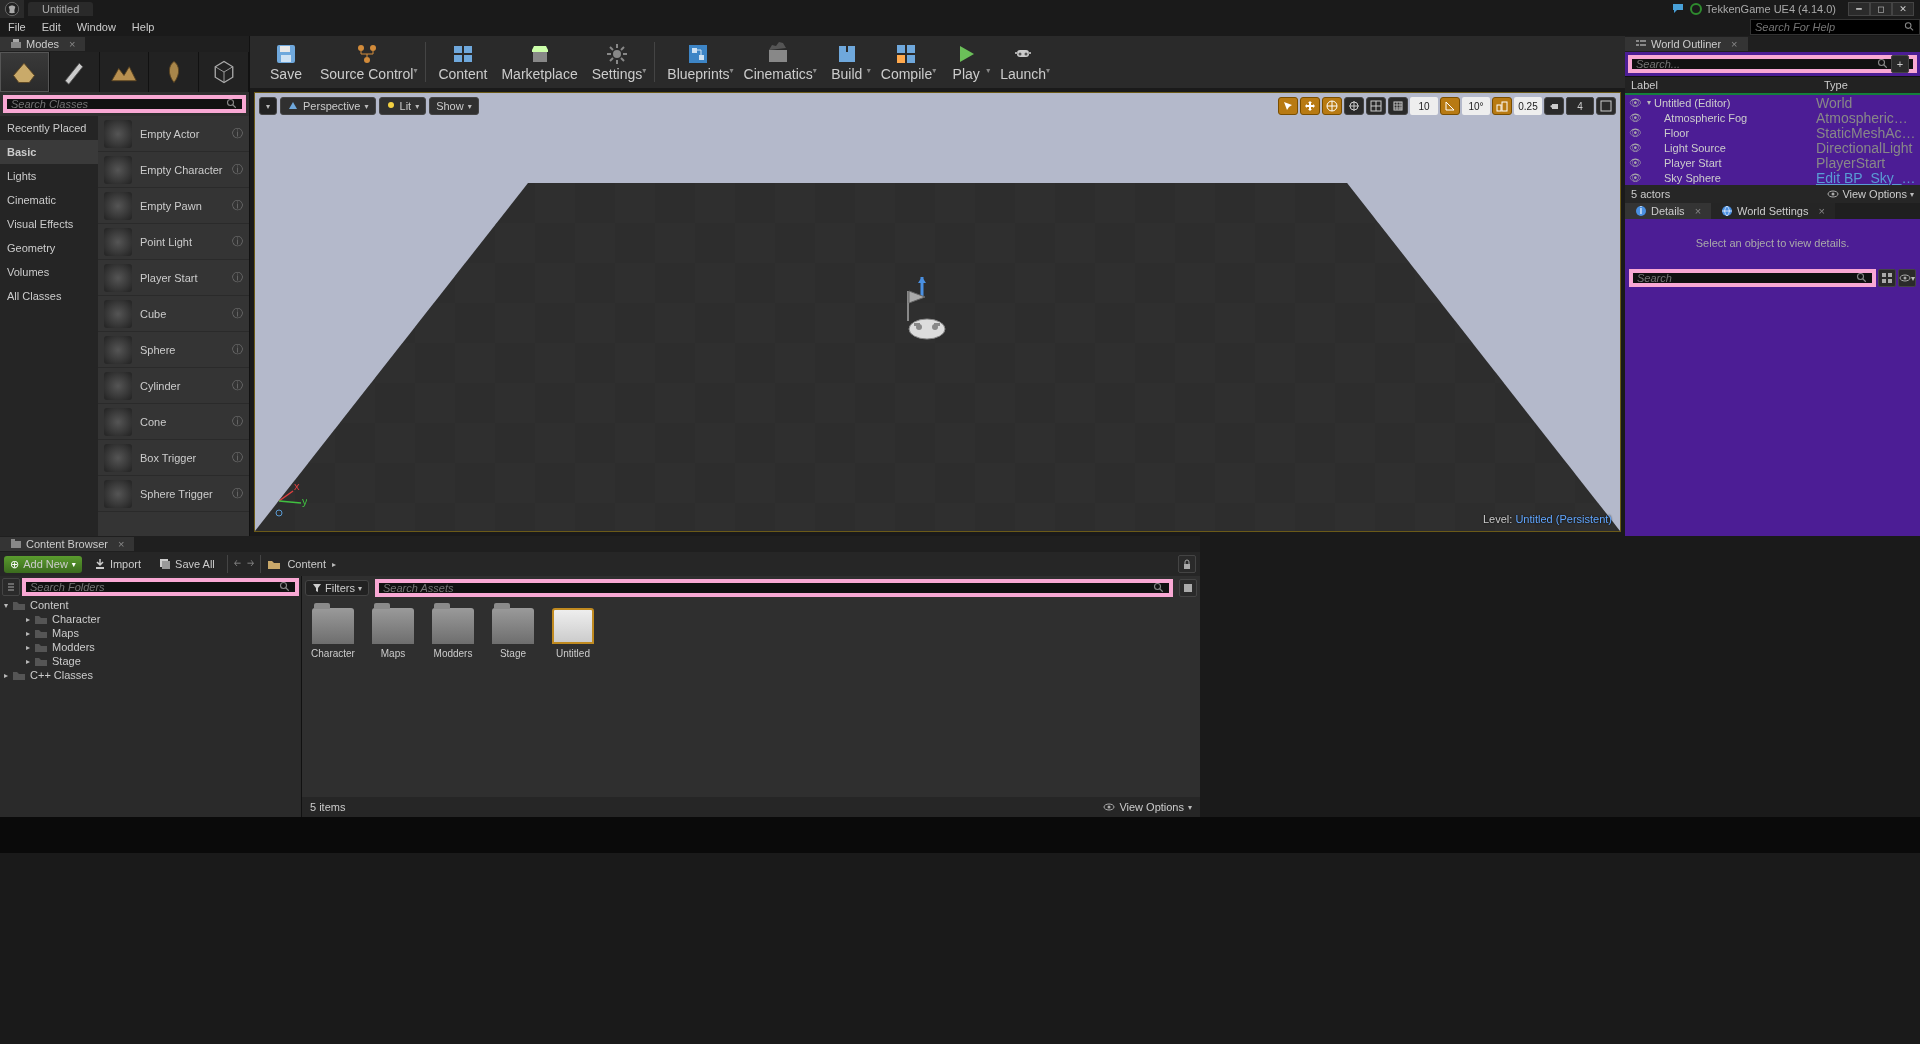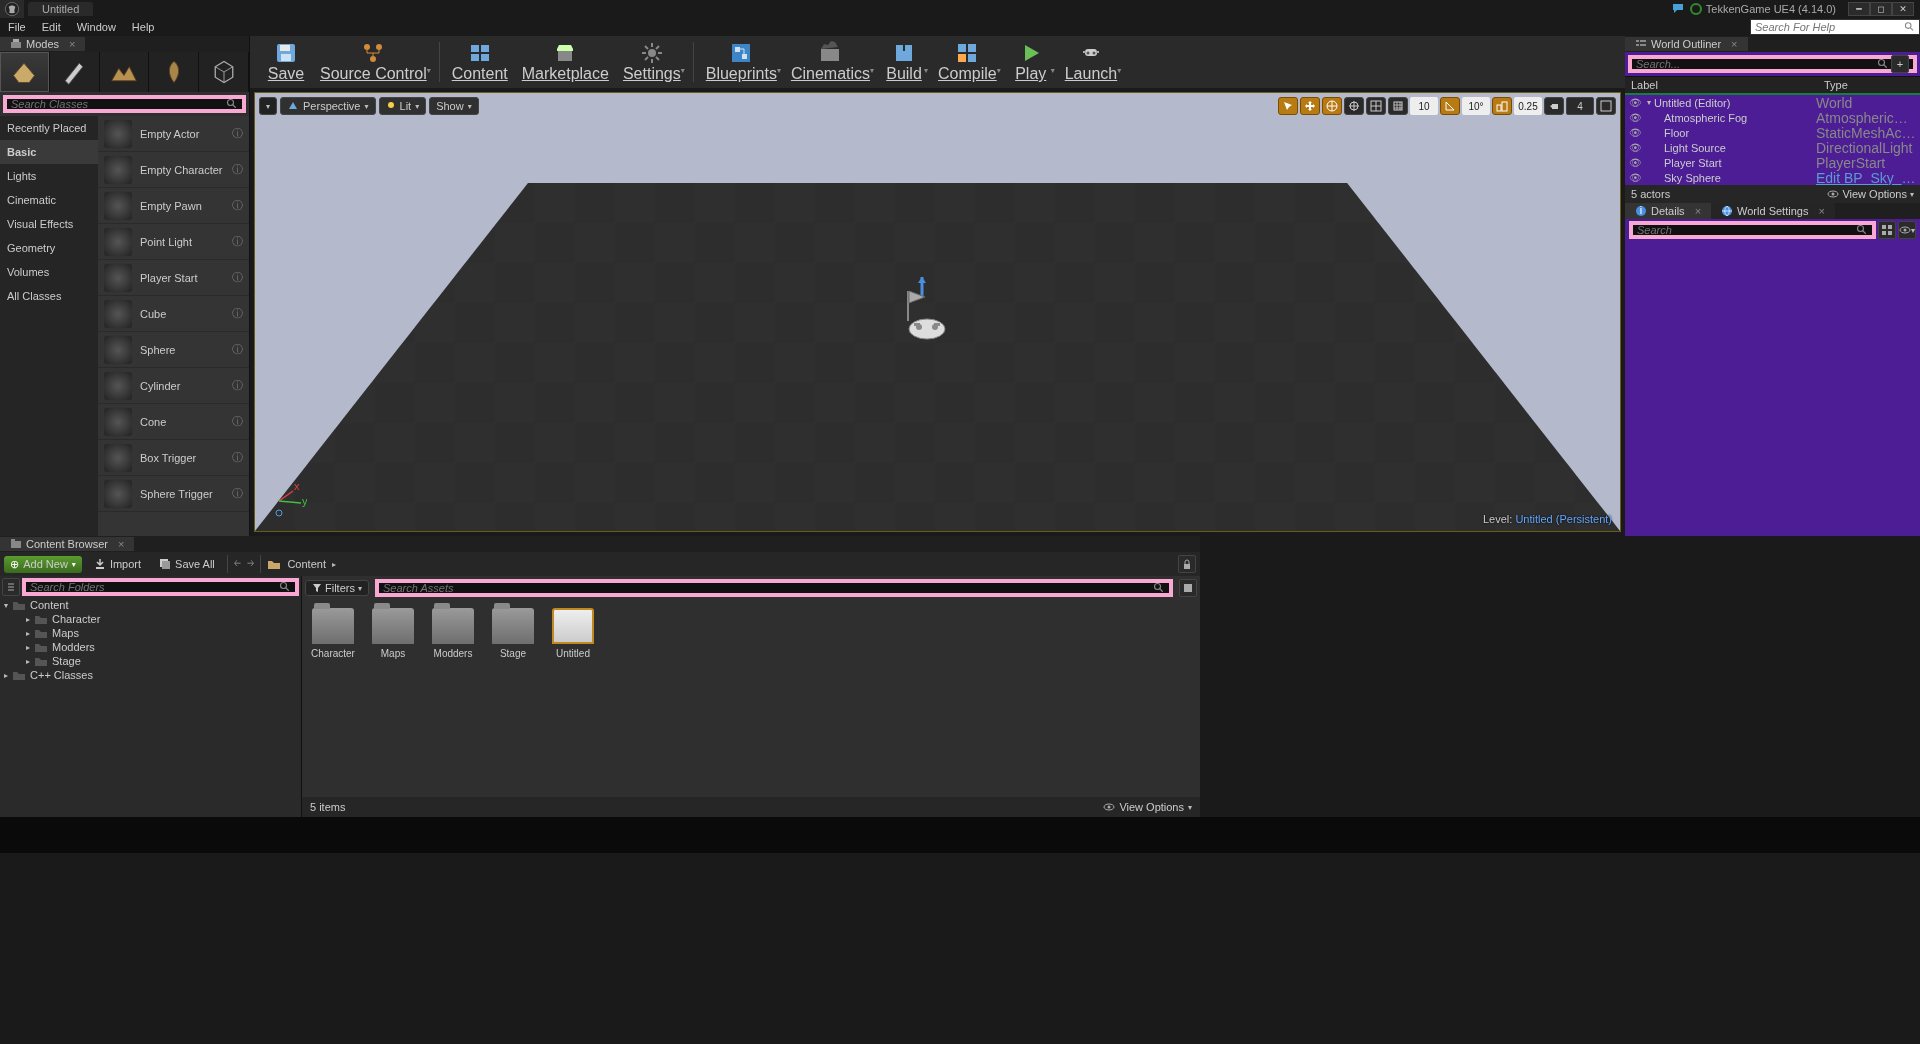--- a/index.html
+++ b/index.html
@@ -9,21 +9,21 @@
   .ue-logo svg { width:16px; height:16px; }
   .title-tab { background:#2a2a2a; border-radius:3px 3px 0 0; padding:1px 14px; margin-left:4px; color:#aaa; }
   .title-right { margin-left:auto; display:flex; align-items:center; gap:4px; padding-right:6px; }
   .srcctrl { width:12px; height:12px; border-radius:50%; border:2px solid #2e8b2e; background:#1a1a1a; display:inline-block;}
   .proj-name { color:#aaa; }
   .winbtns { display:flex; gap:0; margin-left:8px;}
   .winbtn { width:22px; height:14px; background:#2b2b2b; border:1px solid #444; display:flex; align-items:center; justify-content:center; color:#ccc; font-size:9px;}
   .menubar { height:18px; background:#1a1a1a; display:flex; align-items:center; padding-left:8px; gap:16px;}
   .menubar span { color:#ccc; cursor:pointer;}
   .menubar .spacer { flex:1; }
-  .help-search { width:170px; height:16px; background:#ffffff; border:1px solid #333; padding:0 4px; display:flex; align-items:center;}
+  .help-search { width:170px; height:16px; background:#000000; border:1px solid #333; padding:0 4px; display:flex; align-items:center;}
   .help-search input { background:transparent; border:none; outline:none; color:#888; width:100%; font-style:italic;}
   .magnifier { width:12px; height:12px; }
   .main { display:flex; height:500px;}
   .modes-panel { width:250px; background:#b91c1c; display:flex; flex-direction:column; border-right:1px solid #111;}
   .panel-tab { height:16px; background:#1f1f1f; display:flex; align-items:center;}
   .panel-tab-lbl { background:#343434; padding:1px 10px; display:flex; align-items:center; gap:4px;}
   .panel-tab-lbl .x { color:#888; margin-left:6px;}
   .mode-icons { display:flex; height:40px; background:#222;}
   .mode-icon { flex:1; display:flex; align-items:center; justify-content:center; background:#222; border-right:1px solid #111;}
   .mode-icon.active { background:linear-gradient(#3a3a3a,#2a2a2a); box-shadow:inset 0 0 0 1px #555;}
@@ -36,21 +36,21 @@
   .place-cat { padding:6px 7px; color:#ccc; cursor:pointer;}
   .place-cat.active { background:#3a3a3a; font-weight:bold;}
   .place-items { flex:1; overflow:auto; background:#343434;}
   .place-item { display:flex; align-items:center; height:36px; padding:0 6px; border-bottom:1px solid #2a2a2a;}
   .place-item .thumb { width:28px; height:28px; background:radial-gradient(#555,#222); border-radius:3px; margin-right:8px; display:flex; align-items:center; justify-content:center;}
   .place-item .info { margin-left:auto; color:#777;}
   .viewport-col { flex:1; display:flex; flex-direction:column; background:#1a1a1a;}
   .toolbar { height:52px; background:#2a2a2a; display:flex; align-items:center; padding:2px 10px; gap:2px;}
   .tbtn { display:flex; flex-direction:column; align-items:center; justify-content:center; padding:2px 6px; min-width:52px; height:48px; cursor:pointer; position:relative;}
   .tbtn .ico { width:26px; height:24px; display:flex; align-items:center; justify-content:center;}
-  .tbtn .lbl { font-size:16px; color:#ccc;text-decoration:underline;}
+  .tbtn .lbl { font-size:14px; color:#ccc;}
   .tbtn.drop::after{content:"▾"; position:absolute; right:2px; top:28px; font-size:8px; color:#888;}
   .sep { width:1px; height:40px; background:#444; margin:0 4px;}
   .viewport-wrap { flex:1; margin:4px; position:relative; border:1px solid #6b5a18; background:#b4b9cb;}
   .vp-toolbar { position:absolute; top:4px; left:4px; display:flex; gap:3px; z-index:2;}
   .vpbtn { background:#222; border:1px solid #444; border-radius:3px; padding:1px 6px; display:flex; align-items:center; gap:4px; height:18px;}
   .vpbtn.light{ background:#303030;}
   .vp-right { position:absolute; top:4px; right:4px; display:flex; gap:2px; z-index:2; align-items:center;}
   .vp-ico { width:20px; height:18px; background:#2a2a2a; border:1px solid #444; border-radius:3px; display:flex; align-items:center;justify-content:center;}
   .vp-ico.active{ background:#b87a12; border-color:#7a4e00;}
   .vp-num { min-width:28px; height:18px; background:#eee; color:#222; border-radius:2px; display:flex; align-items:center; justify-content:center; padding:0 4px; font-size:10px;}
@@ -607,20 +607,21 @@
       </div>
       <div class="panel-tab-lbl" style="background:#252525">
         <svg width="12" height="12">
             <circle cx="6" cy="6" r="5" fill="#4a90e2"></circle>
             <path d="M1 6h10M6 1c3 3 3 7 0 10M6 1c-3 3-3 7 0 10" stroke="#fff" fill="none" stroke-width="0.7"></path>
           </svg>
         <span>World Settings</span>
           <span class="x">×</span>
       </div>
     </div>
+    <div class="details-msg">Select an object to view details.</div>
     <div class="details-searchrow">
       <div class="searchbox">
           <input placeholder="Search" style="">
           <svg class="magnifier" viewBox="0 0 16 16">
             <circle cx="6" cy="6" r="4" fill="none" stroke="#888" stroke-width="1.5"></circle>
             <line x1="9" y1="9" x2="13" y2="13" stroke="#888" stroke-width="1.5"></line>
           </svg>
         </div>
       <div class="mini-btn">
           <svg width="10" height="10">

